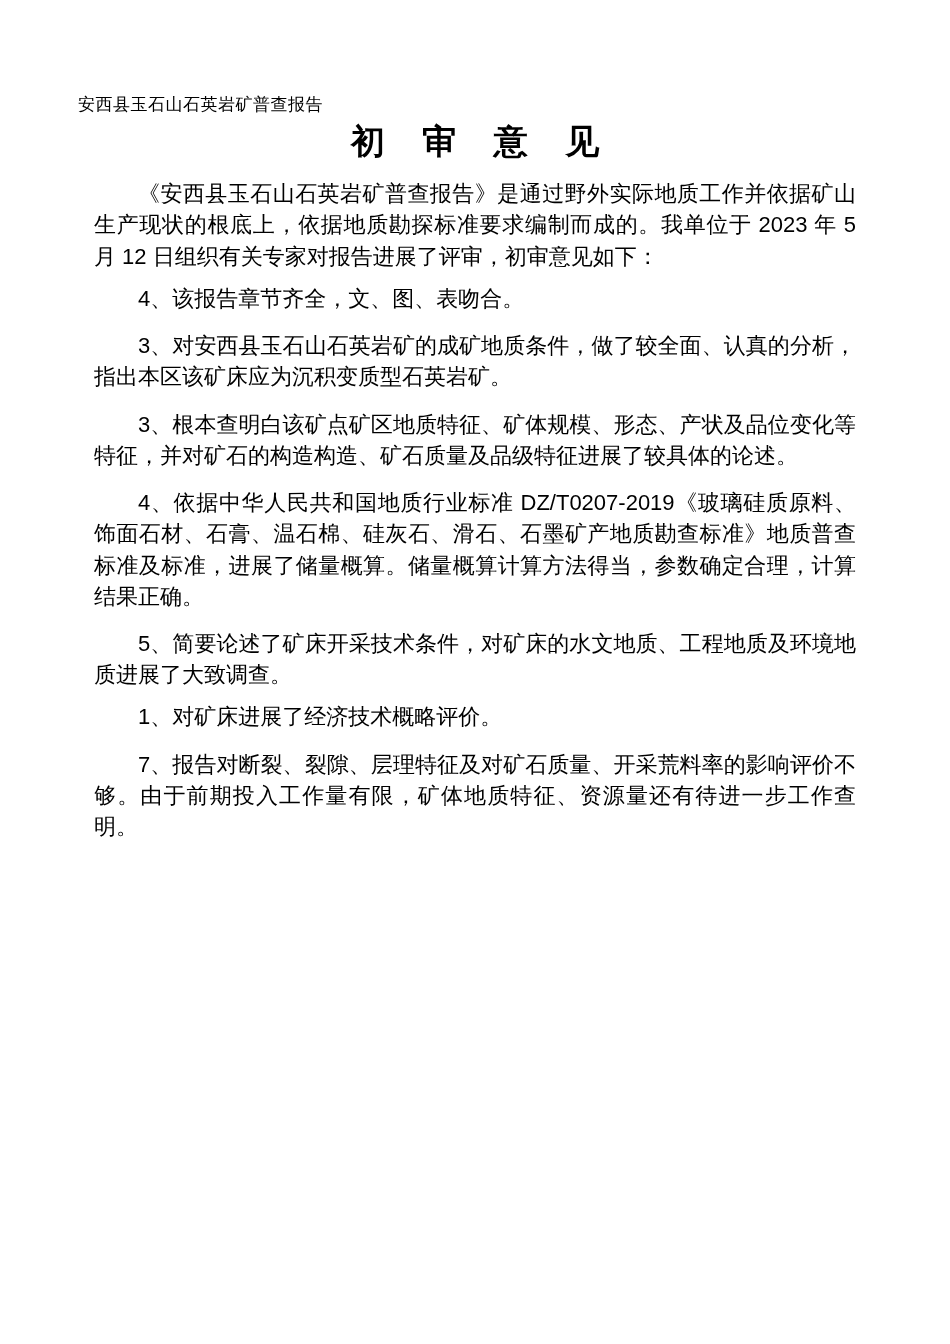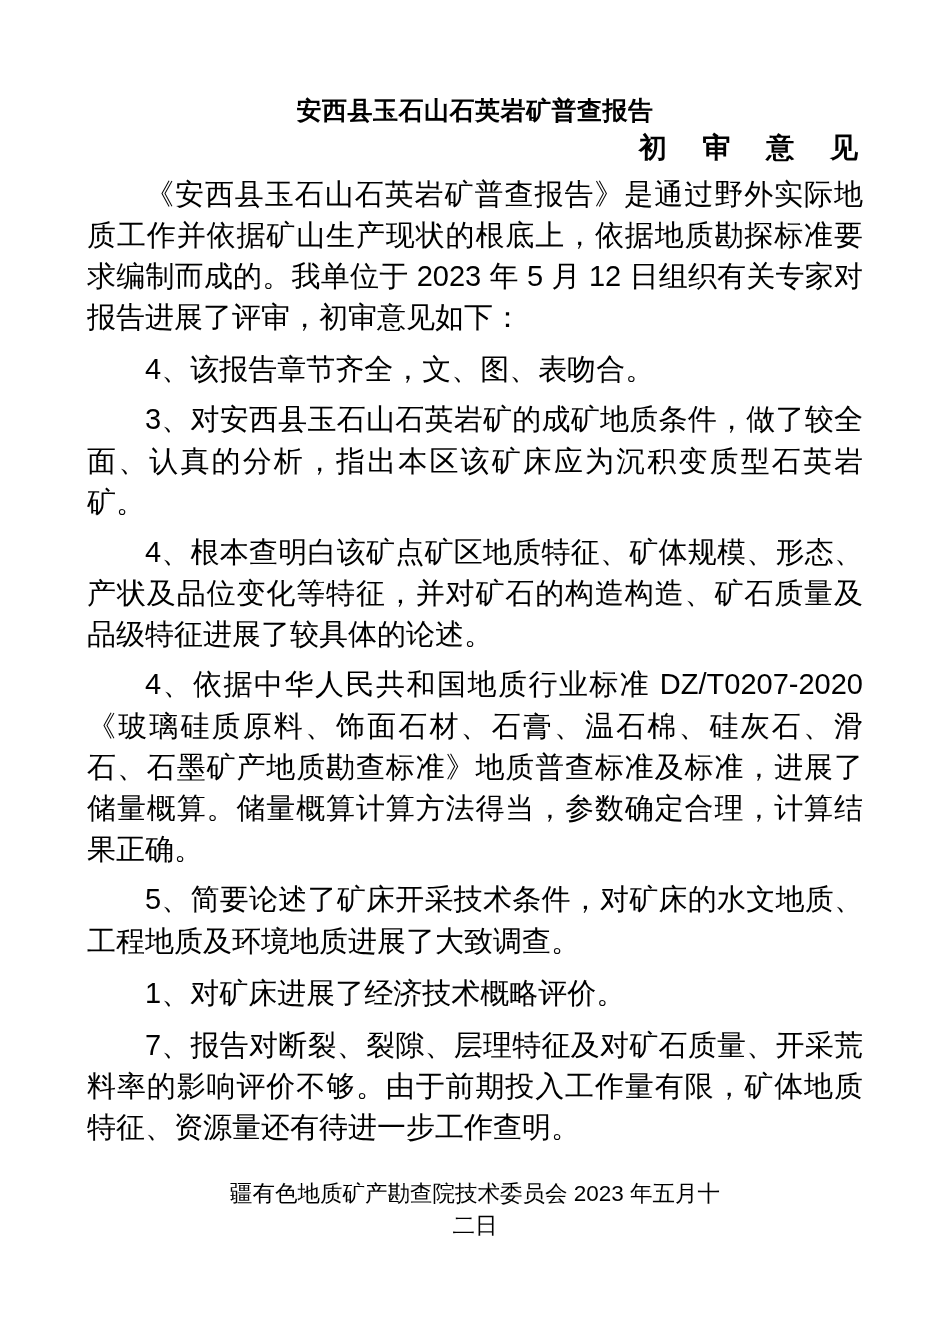--- a/index.html
+++ b/index.html
@@ -15,42 +15,41 @@
     -webkit-font-smoothing: antialiased;
   }
   .page {
     position: relative;
     width: 950px;
     height: 1344px;
     box-sizing: border-box;
     padding: 95px 78px 0 78px;
   }
   .doc-title {
-    text-align: center;
-    font-size: 25px;
-    font-weight: bold;
+    font-size: 17px;
+    font-weight: normal;
     line-height: 1.2;
     letter-spacing: 0.5px;
     margin: 0 0 6px 0;
   }
   .doc-subtitle {
-    text-align: right;
-    font-size: 28px;
+    text-align: center;
+    font-size: 34px;
     font-weight: bold;
     line-height: 1.2;
     letter-spacing: 14px;
     margin: 0 0 8px 0;
     padding-left: 14px;
   }
   .para {
-    font-size: 29px;
+    font-size: 22px;
     line-height: 1.42;
     text-align: justify;
     text-justify: inter-ideograph;
-    margin: 9px;
+    margin: 16px;
     text-indent: 2em;
     letter-spacing: 0px;
   }
   .para.tight {
     margin-bottom: 0px;
   }
   .para.gap {
     margin-top: 11px;
   }
   .signature {
@@ -71,24 +70,20 @@
 <body>
 
 <div class="page">
 
   <h1 class="doc-title">安西县玉石山石英岩矿普查报告</h1>
   <h2 class="doc-subtitle">初 审 意 见</h2>
 
   <p class="para tight">《安西县玉石山石英岩矿普查报告》是通过野外实际地质工作并依据矿山生产现状的根底上，依据地质勘探标准要求编制而成的。我单位于 2023 年 5 月 12 日组织有关专家对报告进展了评审，初审意见如下：</p>
   <p class="para gap">4、该报告章节齐全，文、图、表吻合。</p>
   <p class="para tight">3、对安西县玉石山石英岩矿的成矿地质条件，做了较全面、认真的分析，指出本区该矿床应为沉积变质型石英岩矿。</p>
-  <p class="para tight">4、根本查明白该矿点矿区地质特征、矿体规模、形态、产状及品位变化等特征，并对矿石的构造构造、矿石质量及品级特征进展了较具体的论述。</p>
-  <p class="para tight">4、依据中华人民共和国地质行业标准 DZ/T0207-2020《玻璃硅质原料、饰面石材、石膏、温石棉、硅灰石、滑石、石墨矿产地质勘查标准》地质普查标准及标准，进展了储量概算。储量概算计算方法得当，参数确定合理，计算结果正确。</p>
+  <p class="para tight">3、根本查明白该矿点矿区地质特征、矿体规模、形态、产状及品位变化等特征，并对矿石的构造构造、矿石质量及品级特征进展了较具体的论述。</p>
+  <p class="para tight">4、依据中华人民共和国地质行业标准 DZ/T0207-2019《玻璃硅质原料、饰面石材、石膏、温石棉、硅灰石、滑石、石墨矿产地质勘查标准》地质普查标准及标准，进展了储量概算。储量概算计算方法得当，参数确定合理，计算结果正确。</p>
   <p class="para tight">5、简要论述了矿床开采技术条件，对矿床的水文地质、工程地质及环境地质进展了大致调查。</p>
   <p class="para gap">1、对矿床进展了经济技术概略评价。</p>
   <p class="para gap">7、报告对断裂、裂隙、层理特征及对矿石质量、开采荒料率的影响评价不够。由于前期投入工作量有限，矿体地质特征、资源量还有待进一步工作查明。</p>
 
-  <div class="signature">
-    <span class="line1">疆有色地质矿产勘查院技术委员会 2023 年五月十</span>
-    <span class="line2">二日</span>
-  </div>
 
 </div>
 
 </body></html>

